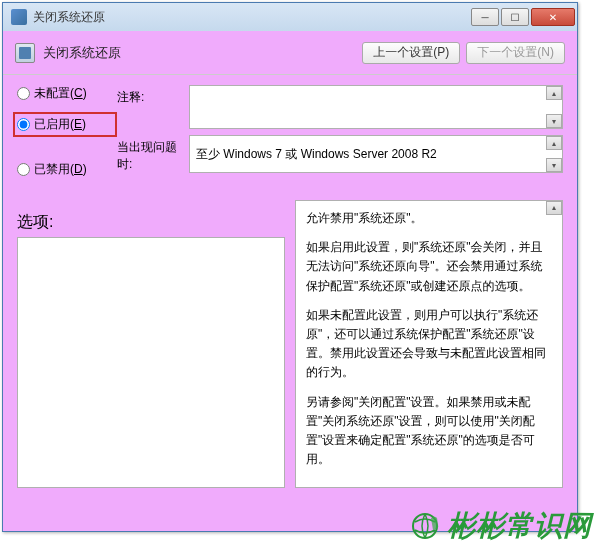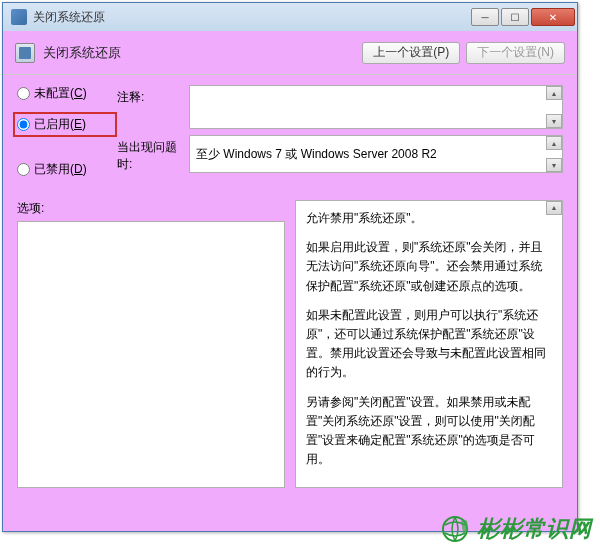--- a/index.html
+++ b/index.html
@@ -24,26 +24,26 @@
 .radio-opt input { margin-right: 4px; }
 .highlight { border: 2px solid #d03030; padding: 2px 4px 2px 2px; margin-left: -4px; }
 .field-row { display: flex; margin-bottom: 6px; }
 .field-label { width: 72px; padding-top: 4px; text-align: left; font-size: 12px; }
 .txt-box { flex: 1; border: 1px solid #b0b0b0; background: #fff; min-height: 44px; padding: 4px 6px; font-size: 12px; position: relative; }
 .txt-box.small { min-height: 26px; display: flex; align-items: center; }
 .scroll-btns { position: absolute; right: 0; top: 0; bottom: 0; width: 16px; display: flex; flex-direction: column; justify-content: space-between; }
 .scroll-btn { width: 16px; height: 14px; background: linear-gradient(to bottom, #f0f0f0, #d8d8d8); border: 1px solid #aaa; font-size: 8px; display: flex; align-items: center; justify-content: center; color: #555; }
 .lower { display: flex; padding: 6px 14px 14px 14px; gap: 10px; }
 .lower-col { flex: 1; display: flex; flex-direction: column; }
-.lower-label { font-size: 12px; margin-bottom: 4px; }
+.lower-label { font-size: 16px; margin-bottom: 4px; margin-top: 12px; }
 .big-box { flex: 1; border: 1px solid #b0b0b0; background: #fff; padding: 8px 10px; font-size: 12px; line-height: 1.6; overflow: hidden; position: relative; height: 292px; }
 .big-box p { margin-bottom: 10px; }
 .watermark { position: absolute; right: 8px; bottom: 6px; display: flex; align-items: center; gap: 6px; }
 .wm-icon { width: 32px; height: 32px; }
-.wm-text { font-size: 22px; font-weight: bold; font-style: italic; color: #2a9a3a; letter-spacing: 1px; }
+.wm-text { font-size: 28px; font-weight: bold; font-style: italic; color: #2a9a3a; letter-spacing: 1px; }
 u { text-decoration: underline; }
 </style>
 </head>
 <body>
 
 <div class="window">
   <div class="titlebar">
     <div class="titlebar-icon"></div>
     <div class="titlebar-text">关闭系统还原</div>
     <div class="win-btns">

